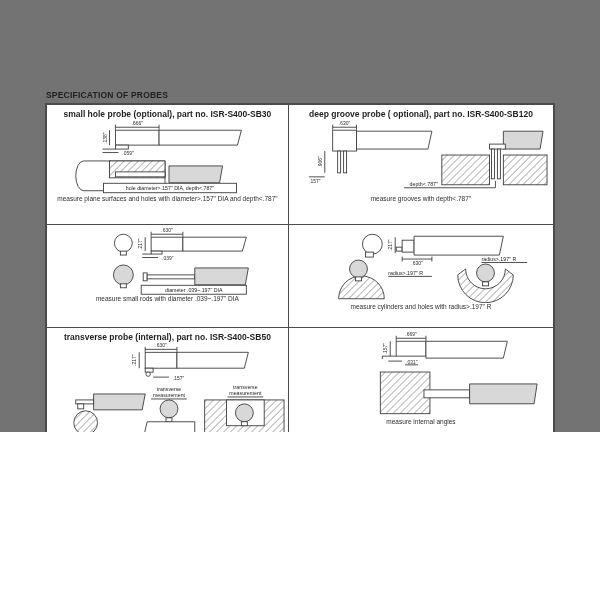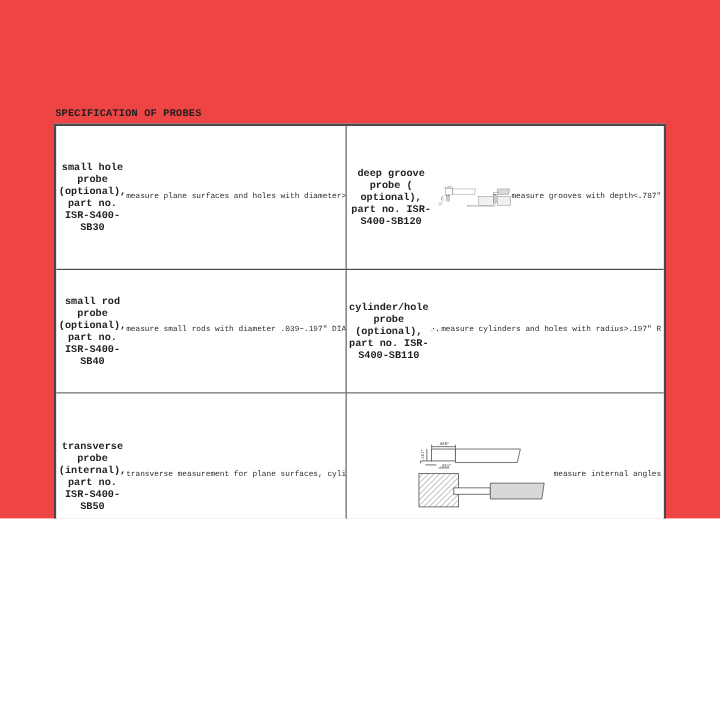--- a/index.html
+++ b/index.html
@@ -1,26 +1,26 @@
 <!DOCTYPE html>
 <html><head>
 <meta charset="utf-8">
 <style>
   * { margin:0; padding:0; box-sizing:border-box; }
   html,body { width:600px; height:600px; background:#ffffff; font-family:"Liberation Sans", sans-serif; }
-  .page { position:relative; width:600px; height:432px; background:#ef4444; overflow:hidden;font-family:Liberation Mono, monospace; }
+  .page { position:relative; width:600px; height:432px; background:#737373; overflow:hidden; }
   .title { position:absolute; left:46px; top:90px; font-size:8.5px; font-weight:bold; letter-spacing:.2px; color:#1f1f1f; }
   .grid {
     position:absolute; left:45px; top:103px; width:510px; height:364px;
     display:grid; grid-template-columns:47.8% 52.2%; grid-template-rows:33.2% 28.8% 38%;
     border:2px solid #4a4a4a; background:#fff;
   }
   .cell {
     border-right:1.5px solid #4a4a4a; border-bottom:1.5px solid #4a4a4a;
-    display:flex; flex-direction:row; align-items:center; justify-content:space-between;
+    display:flex; flex-direction:column; align-items:center; justify-content:flex-start;
     padding:2px 2px 3px; overflow:hidden; background:#fff;
   }
   .cell:nth-child(2n) { border-right:none; }
   .cell:nth-child(n+5) { border-bottom:none; }
   .hdr { font-size:8.5px; font-weight:bold; color:#1f1f1f; text-align:center; padding-top:2px; }
   .cap { font-size:6.5px; color:#2e2e2e; text-align:center; padding-bottom:1px; white-space:nowrap; }
   svg.draw { display:block; }
   .ln { stroke:#3c3c3c; stroke-width:0.9; fill:none; }
   .wh { fill:#ffffff; stroke:#3c3c3c; stroke-width:0.9; }
   .gy { fill:#d8d8d8; stroke:#3c3c3c; stroke-width:0.9; }
@@ -119,21 +119,20 @@
         <g>
           <text class="lb" x="146" y="67" text-anchor="end">depth&lt;.787"</text>
           <line class="ln" x1="112" y1="69" x2="204" y2="69"></line>
           <line class="ln" x1="204" y1="69" x2="204" y2="62"></line>
         </g>
       </svg>
       <div class="cap">measure grooves with depth&lt;.787"</div>
     </div>
 
     <div class="cell">
-      <div class="hdr">small rod probe (optional), part no. ISR-S400-SB40</div>
       <svg class="draw" viewBox="0 0 245 68" width="243" height="68">
         <g>
           <circle class="wh" cx="78" cy="16" r="9"></circle>
           <rect class="wh" x="75" y="24" width="6" height="4"></rect>
         </g>
         <g>
           <line class="ln" x1="106" y1="7" x2="138" y2="7"></line>
           <line class="ln" x1="106" y1="4.5" x2="106" y2="9.5"></line>
           <line class="ln" x1="138" y1="4.5" x2="138" y2="9.5"></line>
           <text class="dim" x="122" y="5" text-anchor="middle">.630"</text>
@@ -161,21 +160,20 @@
         </g>
         <g>
           <rect class="wh" x="96" y="58.5" width="106" height="9"></rect>
           <text class="lb" x="149" y="64.8" text-anchor="middle">diameter .039~.197" DIA</text>
         </g>
       </svg>
       <div class="cap">measure small rods with diameter .039~.197" DIA</div>
     </div>
 
     <div class="cell">
-      <div class="hdr">cylinder/hole probe (optional), part no. ISR-S400-SB110</div>
       <svg class="draw" viewBox="0 0 258 76" width="256" height="76">
         <g>
           <circle class="wh" cx="80" cy="17" r="10"></circle>
           <rect class="wh" x="73" y="25" width="8" height="5"></rect>
         </g>
         <g>
           <line class="ln" x1="103" y1="10" x2="103" y2="26"></line>
           <text class="dim" text-anchor="middle" transform="translate(100,18) rotate(-90)">.217"</text>
         </g>
         <g>

